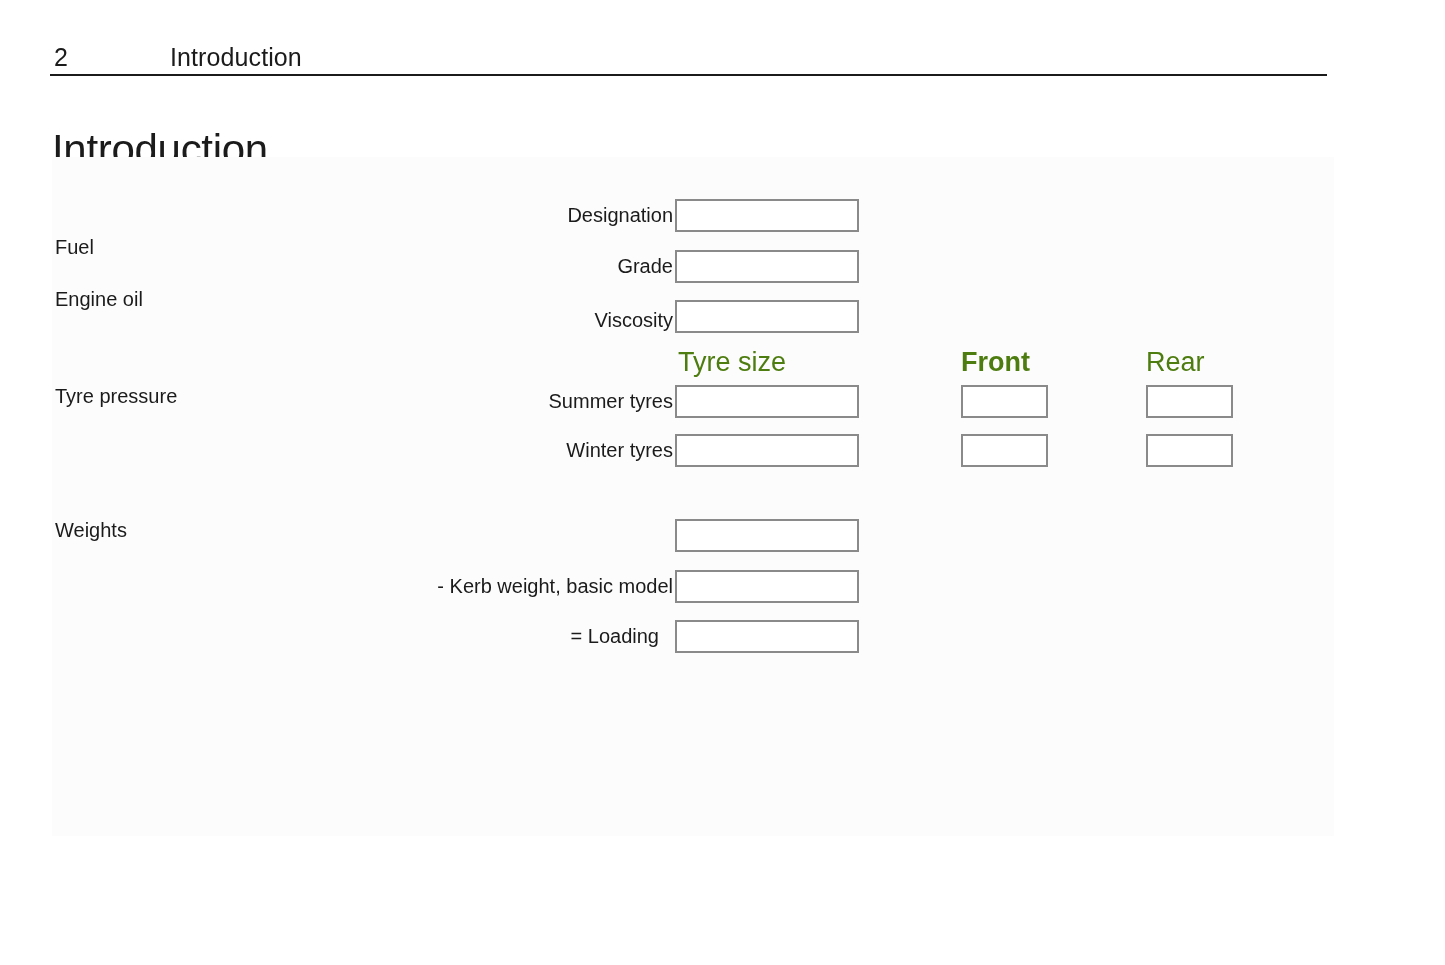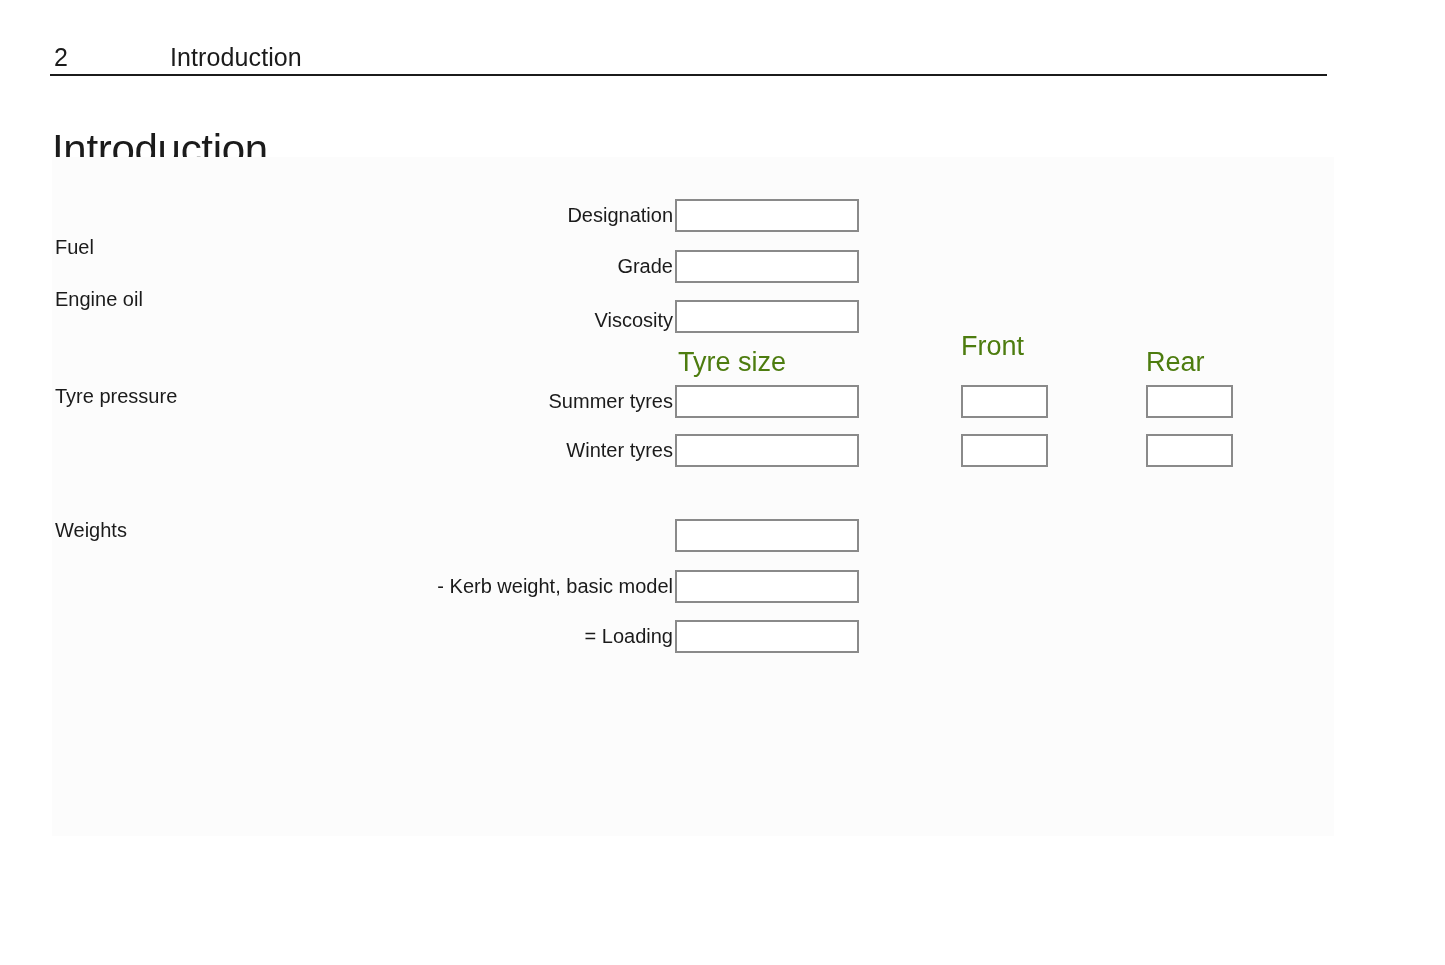--- a/index.html
+++ b/index.html
@@ -137,36 +137,36 @@
 
   <div class="row-label" style="right:661px; top:97px;">Grade</div>
   <input class="field-box wide" type="text" style="left: 623px; top: 93px;" value="">
 
   <div class="row-label" style="right:661px; top:151px;">Viscosity</div>
   <input class="field-box wide" type="text" style="left: 623px; top: 143px;" value="">
 
   <div class="sec-label" style="left:3px; top:194px;">Tyre pressure</div>
 
   <div class="col-head" style="left:626px; top:193px;">Tyre size</div>
-  <div class="col-head" style="left:909px; top:177px;">Front</div>
+  <div class="col-head" style="left:909px; top:193px;font-weight:bold;">Front</div>
   <div class="col-head" style="left:1094px; top:193px;">Rear</div>
 
   <div class="row-label" style="right:661px; top:232px;">Summer tyres</div>
   <input class="field-box wide" type="text" style="left: 623px; top: 228px;" value="">
   <input class="field-box small" type="text" style="left: 909px; top: 228px;" value="">
   <input class="field-box small" type="text" style="left: 1094px; top: 228px;" value="">
 
   <div class="row-label" style="right:661px; top:281px;">Winter tyres</div>
   <input class="field-box wide" type="text" style="left: 623px; top: 277px;" value="">
   <input class="field-box small" type="text" style="left: 909px; top: 277px;" value="">
   <input class="field-box small" type="text" style="left: 1094px; top: 277px;" value="">
 
   <div class="sec-label" style="left:3px; top:328px;">Weights</div>
 
   <input class="field-box wide" type="text" style="left: 623px; top: 362px;" value="">
 
   <div class="row-label" style="right:661px; top:417px;">- Kerb weight, basic model</div>
   <input class="field-box wide" type="text" style="left: 623px; top: 413px;" value="">
 
-  <div class="row-label" style="right:661px; top:467px;margin-left:20px;">= Loading</div>
+  <div class="row-label" style="right:675px; top:467px;margin-left:20px;">= Loading</div>
   <input class="field-box wide" type="text" style="left: 623px; top: 463px;" value="">
 
 </div>
 
 </body></html>

